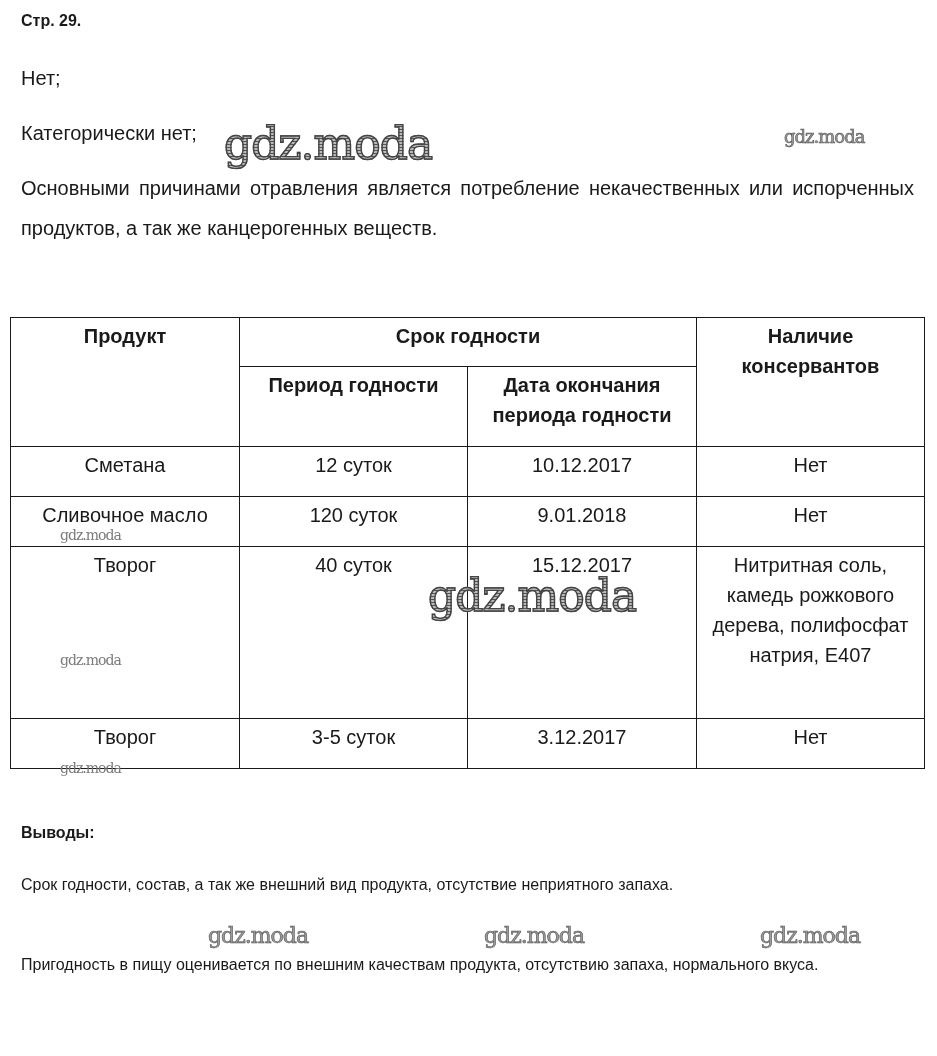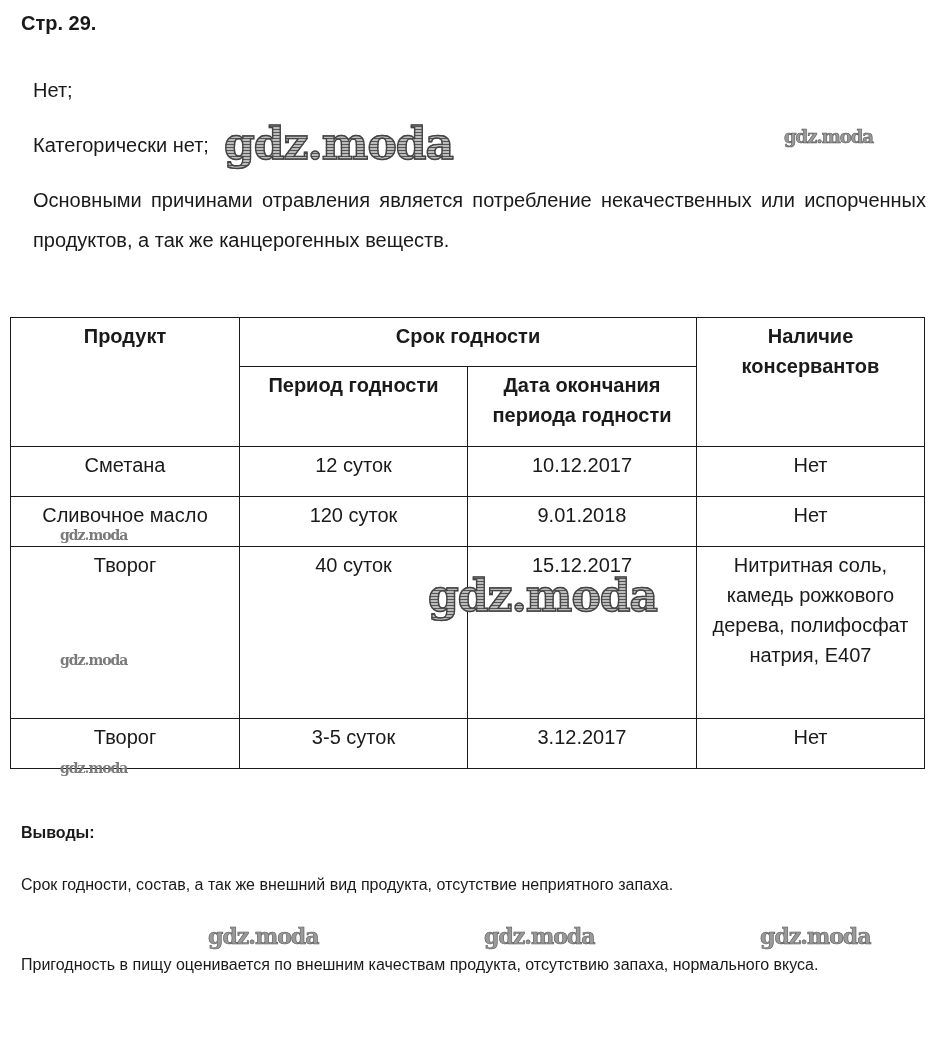--- a/index.html
+++ b/index.html
@@ -12,30 +12,30 @@
       height: 1056px;
       position: relative;
       overflow: hidden;
       font-family: "Liberation Sans", sans-serif;
       color: #1a1a1a;
     }
     .page-title {
       position: absolute;
       left: 21px;
       top: 12px;
-      font-size: 20px;
+      font-size: 16px;
       font-weight: bold;
       margin: 0;
     }
     .para {
       position: absolute;
       left: 21px;
       font-size: 20px;
       line-height: 40px;
-      margin: 12px;
+      margin: 0;
     }
     .para.justify {
       width: 893px;
       text-align: justify;
       text-align-last: left;
     }
     .p1 { top: 58px; }
     .p2 { top: 113px; }
     .p3 { top: 168px; }
 
@@ -83,21 +83,21 @@
       line-height: 30px;
       margin: 0;
       transform-origin: left top;
     }
     .c1 { top: 870px; }
     .c2 { top: 950px; }
 
     .wm {
       position: absolute;
       font-family: "DejaVu Serif", serif;
-      font-weight: bold;
+      font-weight: normal;
       color: #8a8a8a;
       letter-spacing: -1px;
       pointer-events: none;
       white-space: nowrap;
     }
     .wm.big {
       font-size: 44px;
       color: transparent;
       -webkit-text-stroke: 1.4px #444;
       background: repeating-linear-gradient(0deg, #555 0 1px, #bbb 1px 3px);

